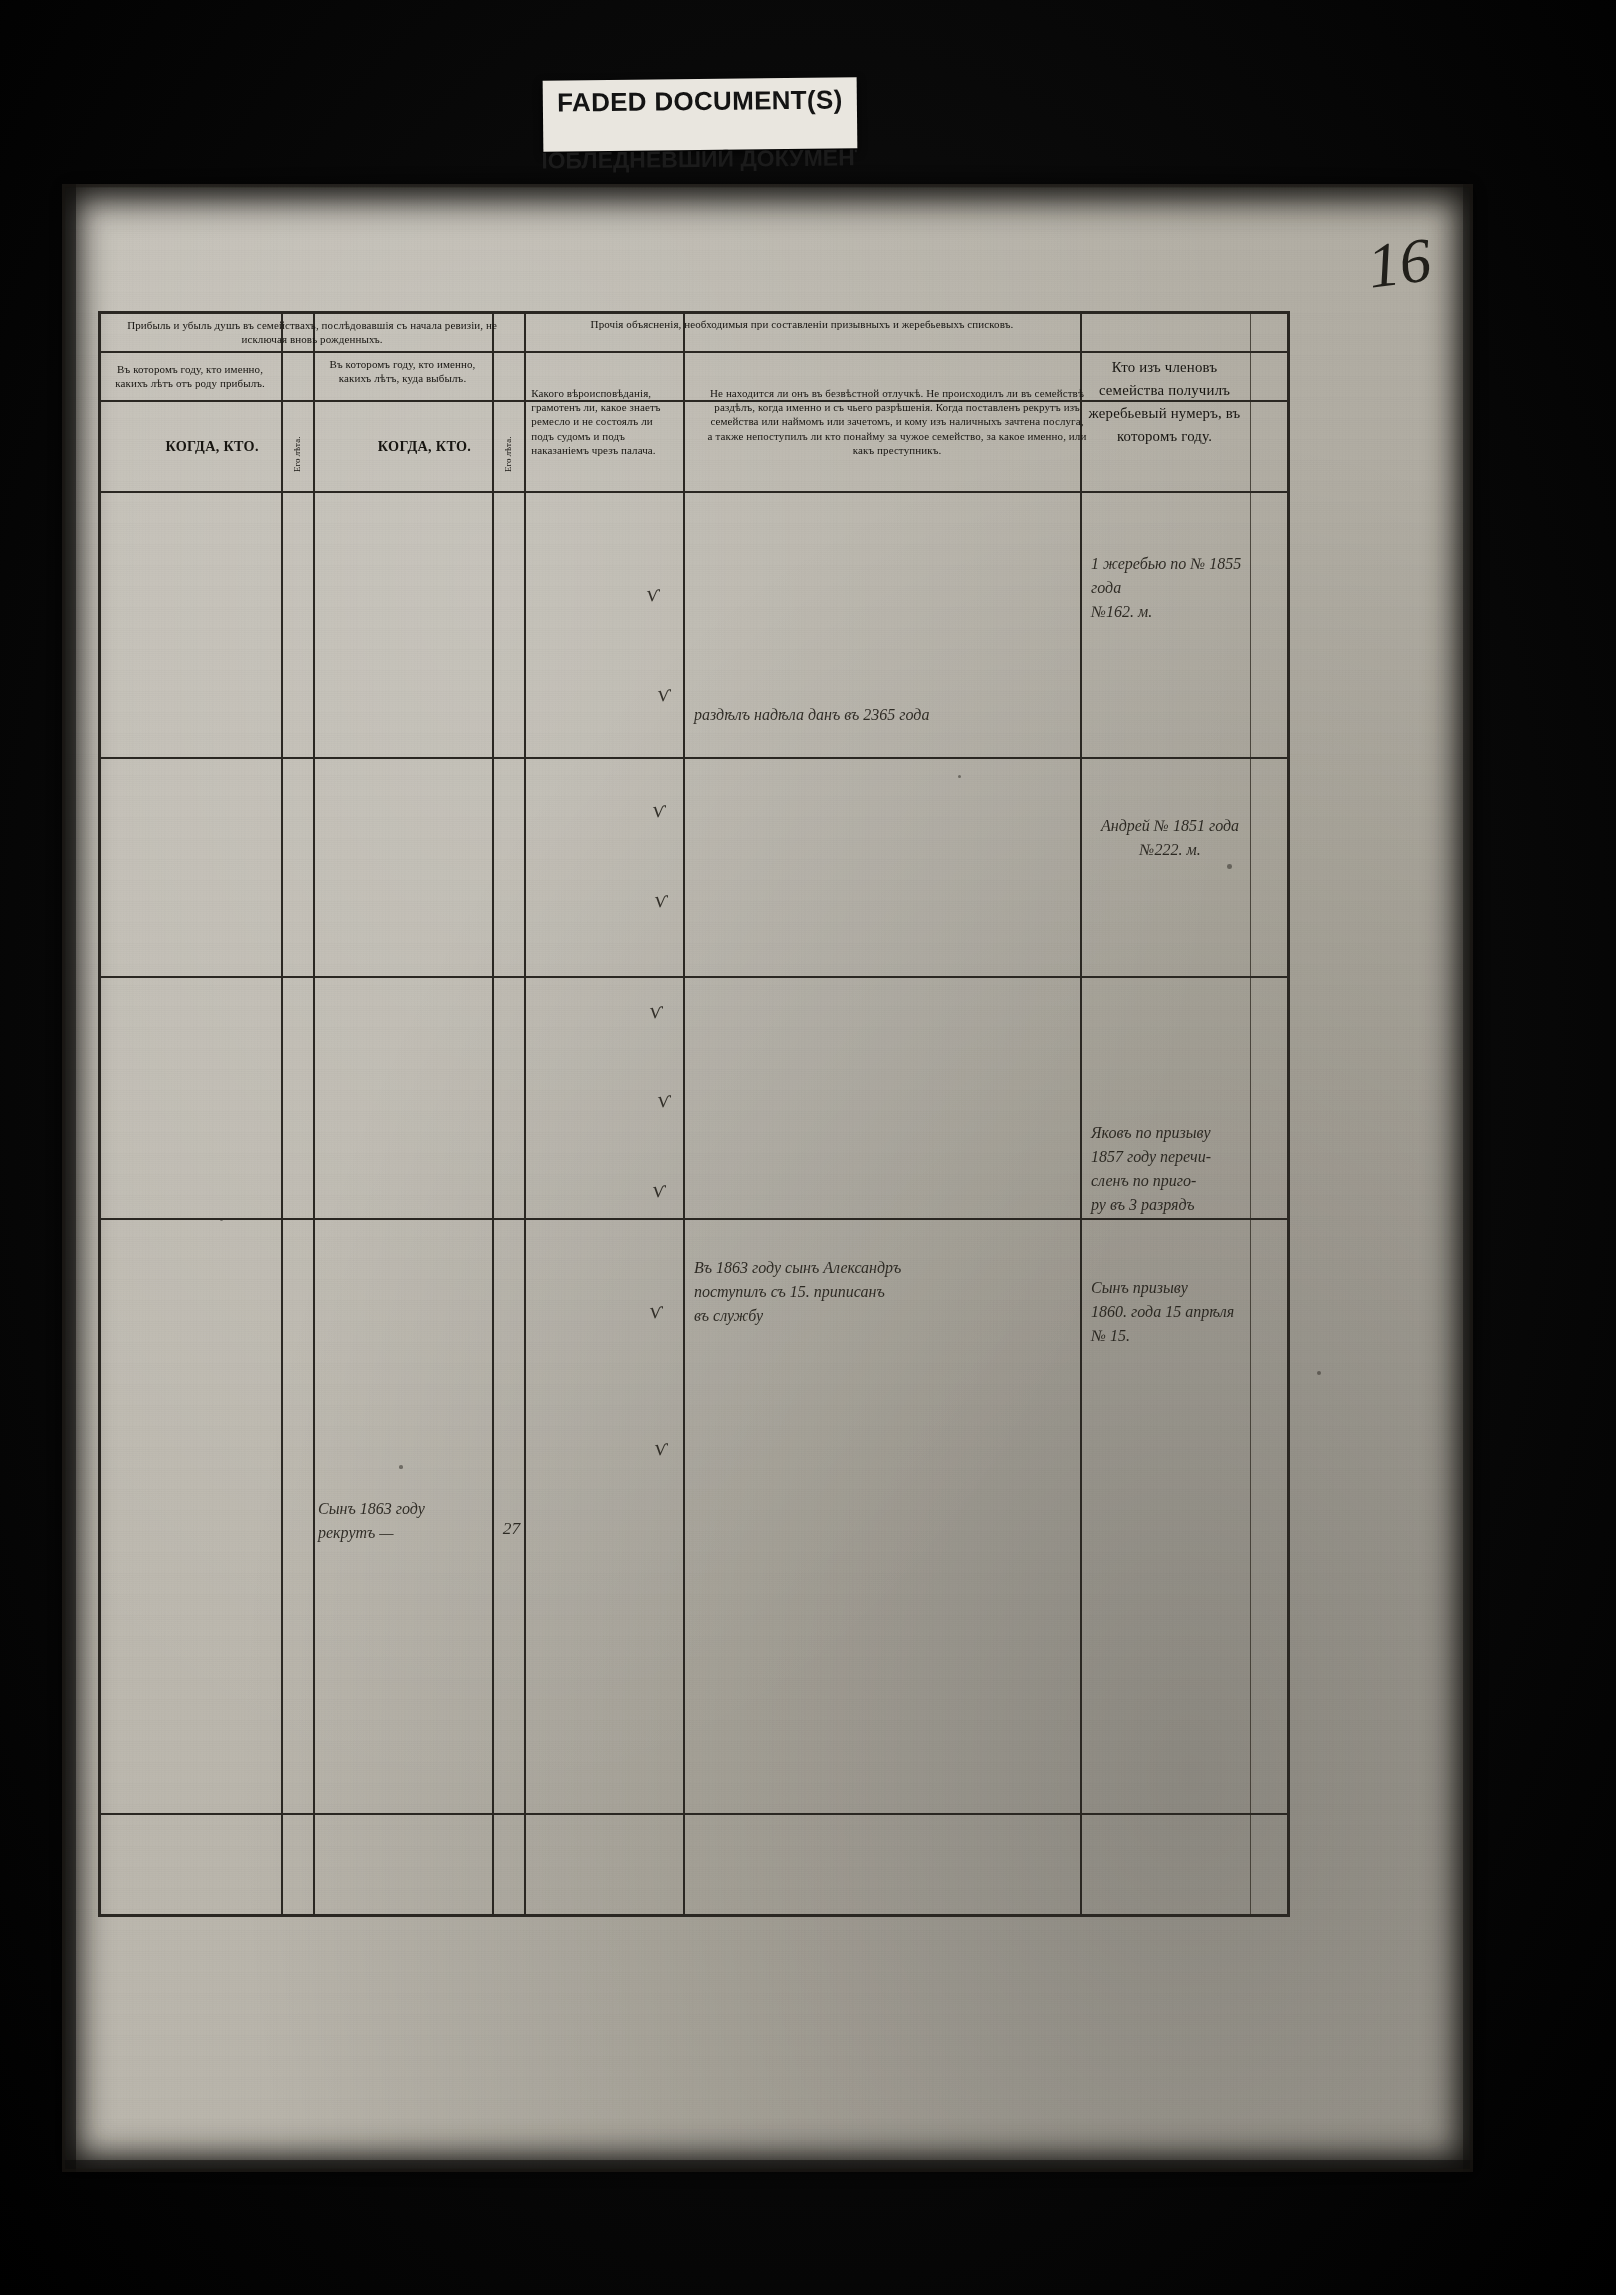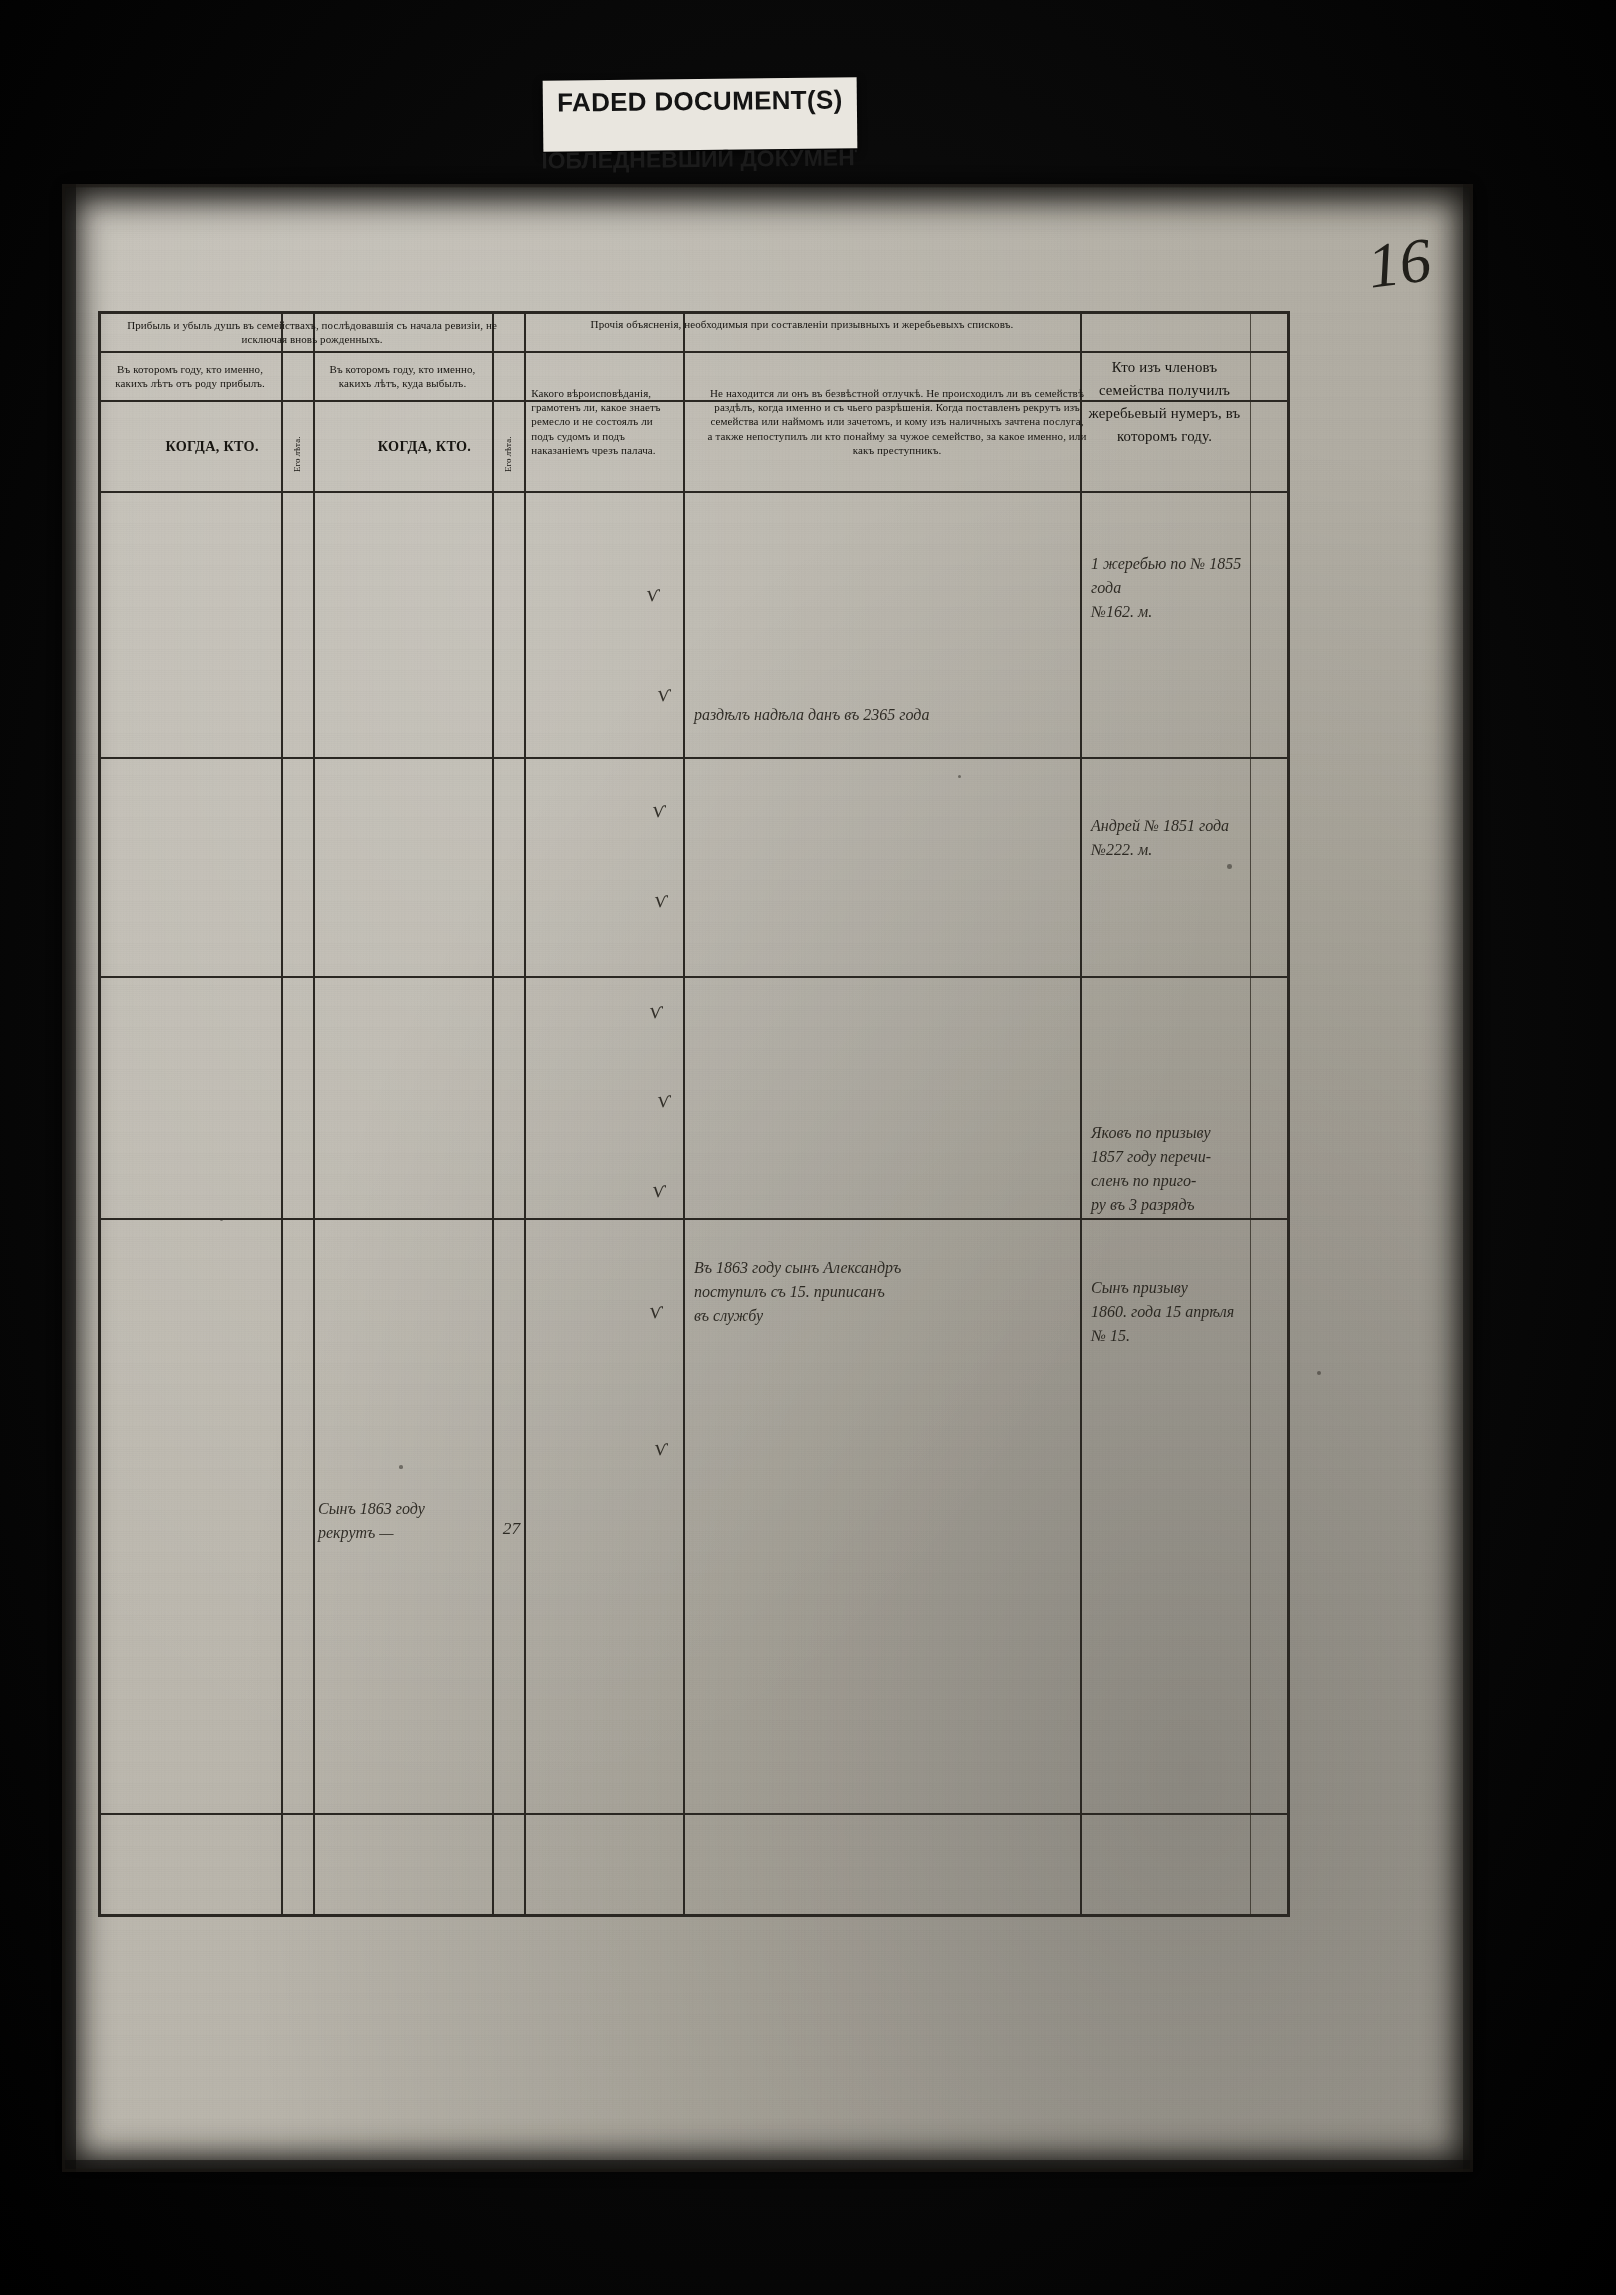--- a/index.html
+++ b/index.html
@@ -162,21 +162,21 @@
   <div class="hdrcell" style="left:427px;top:2.1px;width:552px;height:52px;display:flex;">
     <div class="t" style="width:100%;">Прочія объясненія, необходимыя при составленіи призывныхъ и жеребьевыхъ списковъ.</div>
   </div>
   <div class="hdrcell" style="left:984px;top:2.1px;width:163px;height:175px;display:flex;align-items:center;">
     <div class="big" style="width:100%;">Кто изъ членовъ семейства получилъ жеребьевый нумеръ, въ которомъ году.</div>
   </div>
 
   <div class="hdrcell" style="left:2.1px;top:42px;width:178px;height:44px;display:flex;align-items:center;">
     <div class="t" style="width:100%;">Въ которомъ году, кто именно, какихъ лѣтъ отъ роду прибылъ.</div>
   </div>
-  <div class="hdrcell" style="left:216px;top:42px;width:175px;height:44px;display:flex;align-items:center;">
+  <div class="hdrcell" style="left:216px;top:42px;width:175px;height:44px;display:flex;align-items:flex-start;">
     <div class="t" style="width:100%;">Въ которомъ году, кто именно, какихъ лѣтъ, куда выбылъ.</div>
   </div>
   <div class="hdrcell" style="left:427px;top:42px;width:154px;height:135px;display:flex;align-items:center;">
     <div class="t" style="width:100%;text-align:left;">Какого вѣроисповѣданія, грамотенъ ли, какое знаетъ ремесло и не состоялъ ли подъ судомъ и подъ наказаніемъ чрезъ палача.</div>
   </div>
   <div class="hdrcell" style="left:587px;top:42px;width:390px;height:135px;display:flex;align-items:center;margin-left:16px;">
     <div class="t" style="width:100%;">Не находится ли онъ въ безвѣстной отлучкѣ. Не происходилъ ли въ семействѣ раздѣлъ, когда именно и съ чьего разрѣшенія. Когда поставленъ рекрутъ изъ семейства или наймомъ или зачетомъ, и кому изъ наличныхъ зачтена послуга, а также непоступилъ ли кто понайму за чужое семейство, за какое именно, или какъ преступникъ.</div>
   </div>
 
   <div class="hdrcell" style="left:2.1px;top:91px;width:178px;height:86px;display:flex;align-items:center;justify-content:center;">
@@ -195,21 +195,21 @@
   <div class="squig" style="left:556px;top:575px;">ѵ</div>
   <div class="squig" style="left:551px;top:686px;">ѵ</div>
   <div class="squig" style="left:559px;top:775px;">ѵ</div>
   <div class="squig" style="left:554px;top:865px;">ѵ</div>
   <div class="squig" style="left:551px;top:986px;">ѵ</div>
   <div class="squig" style="left:556px;top:1123px;">ѵ</div>
 
   <div class="hand sm" style="left:992px;top:240px;width:158px;">1 жеребью по № 1855 года
 №162. м.</div>
 
-  <div class="hand sm" style="left:992px;top:502px;width:158px;">Андрей № 1851 года
+  <div class="hand sm" style="left:992px;top:502px;width:158px;text-align:center;">Андрей № 1851 года
 №222. м.</div>
 
   <div class="hand sm" style="left:595px;top:391px;width:369px;">раздѣлъ надѣла данъ въ 2365 года</div>
 
   <div class="hand sm" style="left:992px;top:809px;width:163px;">Яковъ по призыву
 1857 году перечи-
 сленъ по приго-
 ру въ 3 разрядъ</div>
 
   <div class="hand sm" style="left:595px;top:944px;width:385px;">Въ 1863 году сынъ Александръ

